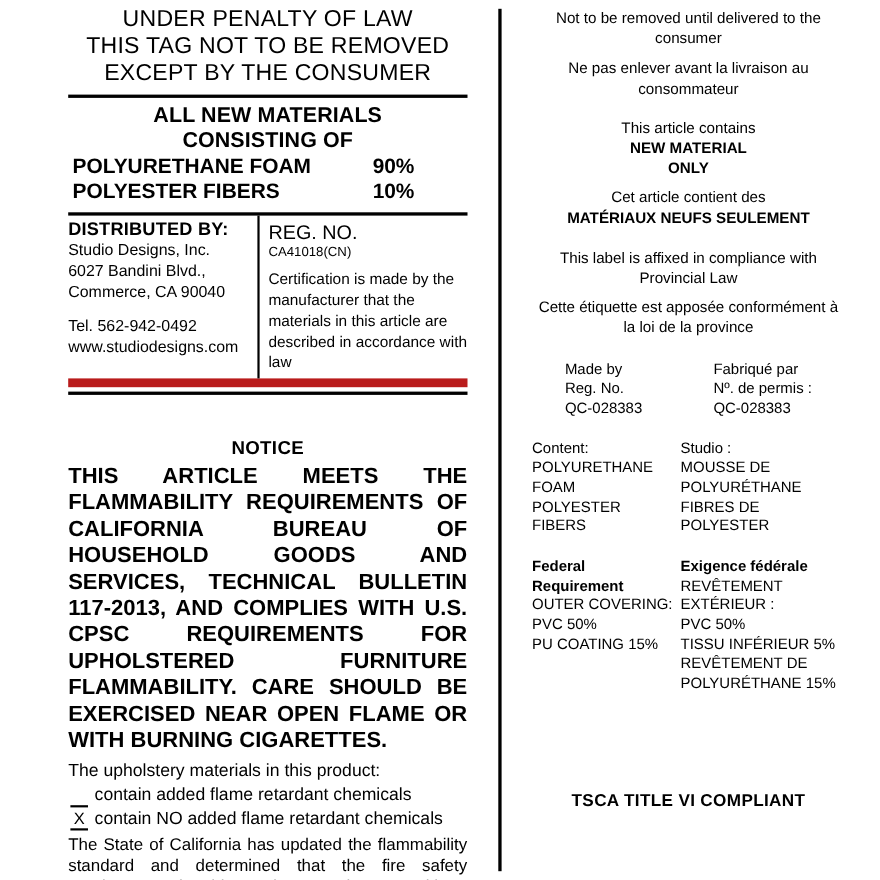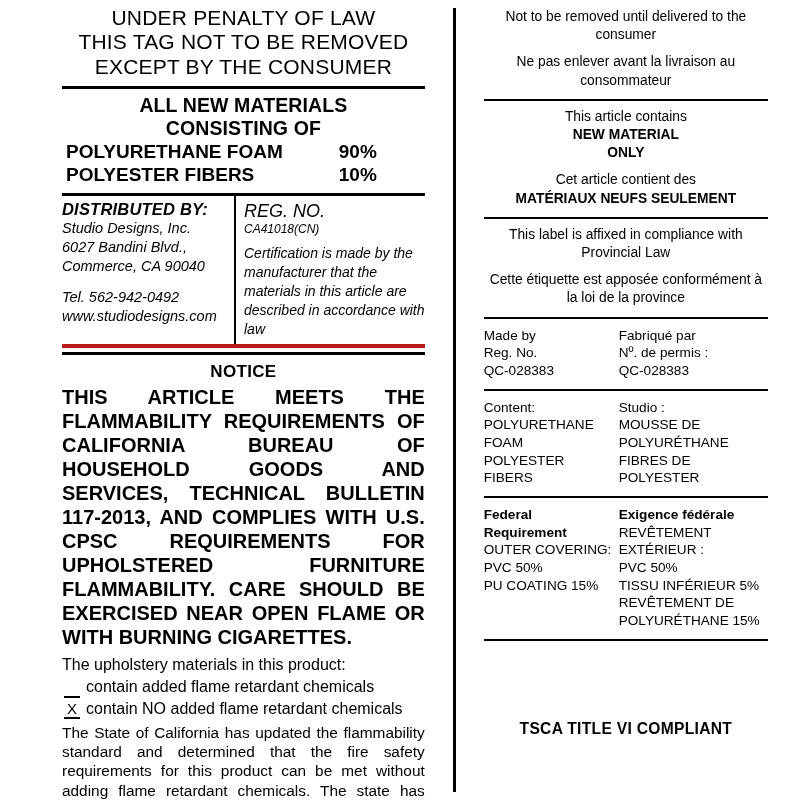--- a/index.html
+++ b/index.html
@@ -33,20 +33,21 @@
   .col-divider {
     width: 3px;
     background: #000;
     margin: 2px 28px 8px 28px;
   }
   .col-right {
     width: 290px;
     box-sizing: border-box;
     display: flex;
     flex-direction: column;
+    align-items: center;
   }
 
   
   .penalty {
     text-align: center;
     font-size: 21px;
     line-height: 1.16;
     letter-spacing: .2px;
     padding-bottom: 3px;
   }
@@ -75,23 +76,22 @@
   }
   .comp-row .pct {
     min-width: 52px;
     text-align: left;
   }
 
   .distblock {
     display: flex;
     flex-direction: row;
     border-top: 3px solid #000;
-    border-bottom: 4px solid #b91c1c;
+    border-bottom: 8px solid #b91c1c;
     margin-top: 2px;
-    font-style: italic;
   }
   .dist-left {
     width: 172px;
     padding: 4px 6px 6px 0;
     box-sizing: border-box;
   }
   .vdiv {
     border-left: 2px solid #000;
     margin: 0;
   }
@@ -129,20 +129,21 @@
     font-weight: bold;
     letter-spacing: .2px;
     padding: 5px 0 4px 0;
   }
   .notice-title {
     text-align: center;
     font-size: 17px;
     font-weight: bold;
     letter-spacing: .3px;
     padding: 2px 0 3px 0;
+    margin-top: 32px;
   }
   .notice-body {
     font-size: 20px;
     font-weight: bold;
     line-height: 1.2;
     text-align: justify;
     letter-spacing: 0px;
     padding-bottom: 4px;
   }
   .uph-intro {

